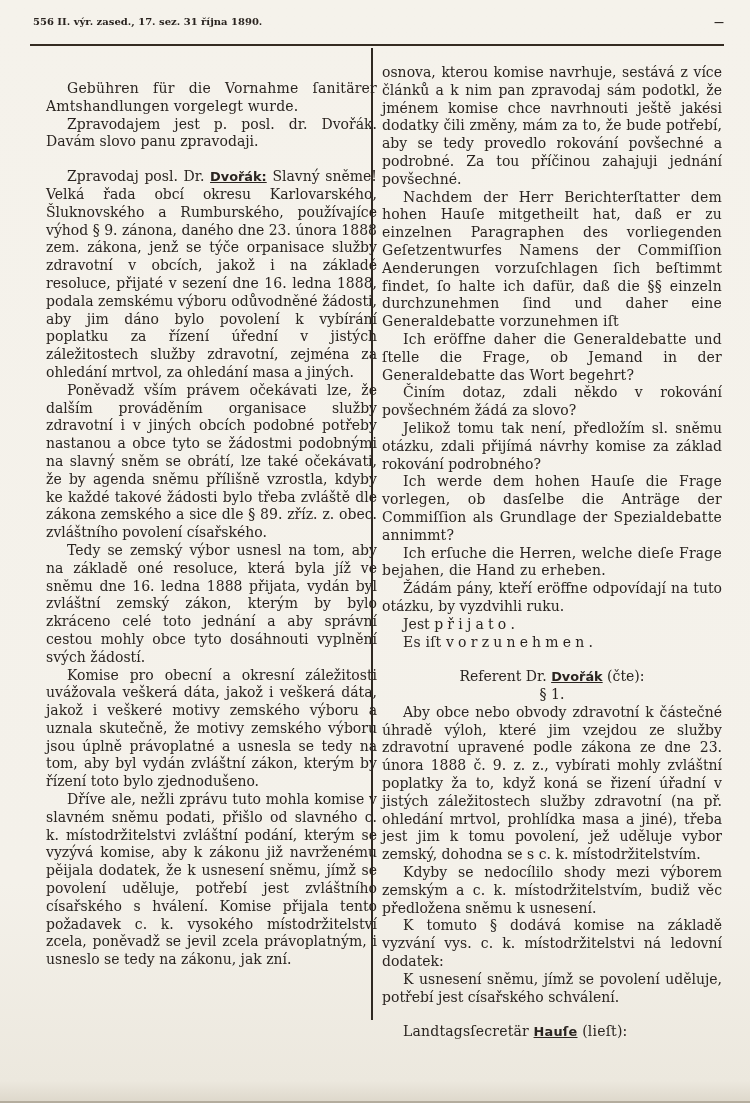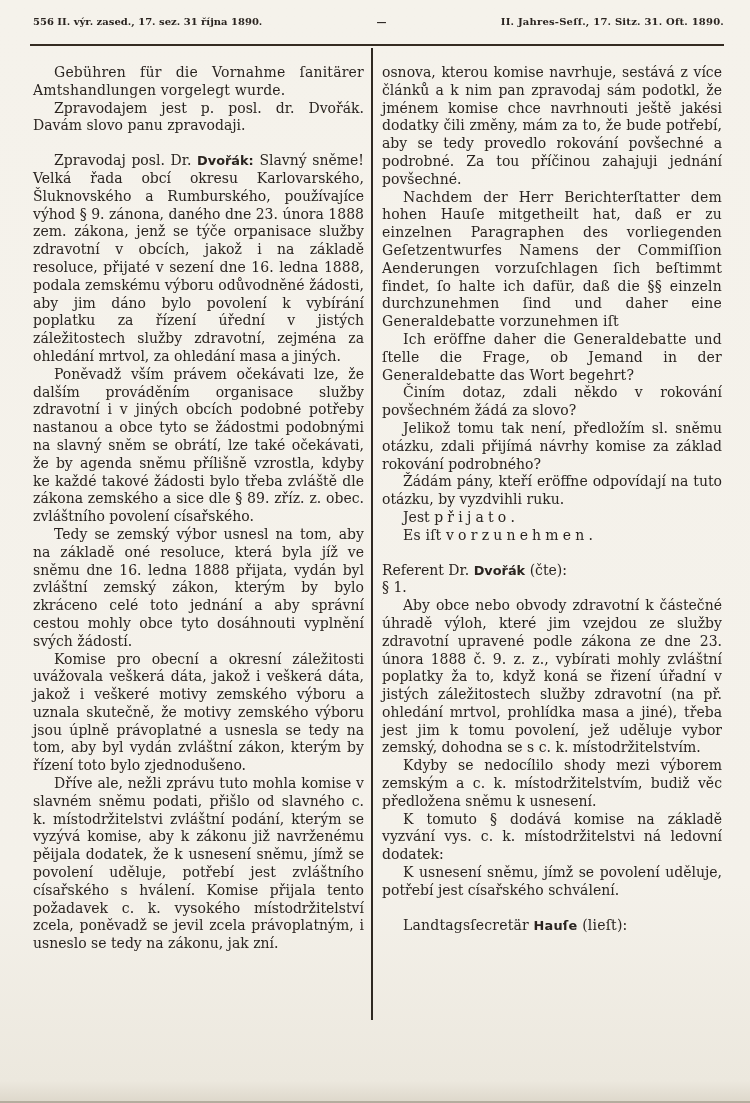--- a/index.html
+++ b/index.html
@@ -10,58 +10,59 @@
     font-family:"DejaVu Serif","Liberation Serif",serif;
   }
   .header {
     position:absolute; top:16px; left:33px; right:26px;
     display:flex; justify-content:space-between; align-items:center;
     font-size:10px; font-weight:bold; white-space:nowrap;
   }
   .header-rule { position:absolute; top:44px; left:30px; right:26px; height:2px; background:#352c22; }
   .divider { position:absolute; top:48px; left:371px; width:2px; height:972px; background:#2f2922; }
   .col { position:absolute; top:64px; font-size:14px; line-height:17.8px; }
-  .col-left  { left:33px;  width:331px; }
+  .col-left  { left:46px;  width:331px;margin-top:16px; }
   .col-right { left:382px; width:340px; }
   .para { margin:0; text-align:justify; }
   .para.indent { text-indent:1.5em; }
   .para.flush  { text-indent:0; }
-  .para.center { text-align:left; text-indent:0; }
+  .para.center { text-align:center; text-indent:0; }
   .para.gap { margin-top:17px; }
-  .b { font-family:"DejaVu Sans","Liberation Sans",sans-serif; font-weight:700; font-size:0.92em; }
+  .b { font-family:"DejaVu Sans","Liberation Sans",sans-serif; font-weight:700; font-size:0.92em;text-decoration:underline; }
   .sp { letter-spacing:0.3em; }
   .fraktur { letter-spacing:0.2px; }
   .bottom-edge { position:absolute; bottom:0; left:0; right:0; height:2px; background:#8a8172; opacity:.5; }
 </style>
 </head>
 <body>
 
 <div class="page">
   <div class="header">
     <span>556 II. výr. zased., 17. sez. 31 října 1890.</span>
     <span>—</span>
-    <span class="fraktur">II. Jahres-Seſſ., 17. Sitz. 31. Oft. 1890.</span>
   </div>
   <div class="header-rule"></div>
   <div class="divider"></div>
   <div class="col col-left" id="col-left">
       <p class="para fraktur indent"><span>Gebühren für die Vornahme ſanitärer Amtshandlungen vorgelegt wurde.</span></p>
       <p class="para antiqua indent"><span>Zpravodajem jest p. posl. dr. Dvořák. Davám slovo panu zpravodaji.</span></p>
       <p class="para antiqua indent gap"><span>Zpravodaj posl. Dr. </span><span class="b">Dvořák:</span><span> Slavný sněme! Velká řada obcí okresu Karlovarského, Šluknovského a Rumburského, používajíce výhod § 9. zánona, daného dne 23. února 1888 zem. zákona, jenž se týče orpanisace služby zdravotní v obcích, jakož i na základě resoluce, přijaté v sezení dne 16. ledna 1888, podala zemskému výboru odůvodněné žádosti, aby jim dáno bylo povolení k vybírání poplatku za řízení úřední v jistých záležitostech služby zdravotní, zejména za ohledání mrtvol, za ohledání masa a jiných.</span></p>
       <p class="para antiqua indent"><span>Poněvadž vším právem očekávati lze, že dalším prováděním organisace služby zdravotní i v jiných obcích podobné potřeby nastanou a obce tyto se žádostmi podobnými na slavný sněm se obrátí, lze také očekávati, že by agenda sněmu přílišně vzrostla, kdyby ke každé takové žádosti bylo třeba zvláště dle zákona zemského a sice dle § 89. zříz. z. obec. zvláštního povolení císařského.</span></p>
       <p class="para antiqua indent"><span>Tedy se zemský výbor usnesl na tom, aby na základě oné resoluce, která byla jíž ve sněmu dne 16. ledna 1888 přijata, vydán byl zvláštní zemský zákon, kterým by bylo zkráceno celé toto jednání a aby správní cestou mohly obce tyto dosáhnouti vyplnění svých žádostí.</span></p>
       <p class="para antiqua indent"><span>Komise pro obecní a okresní záležitosti uvážovala veškerá dáta, jakož i veškerá dáta, jakož i veškeré motivy zemského výboru a uznala skutečně, že motivy zemského výboru jsou úplně právoplatné a usnesla se tedy na tom, aby byl vydán zvláštní zákon, kterým by řízení toto bylo zjednodušeno.</span></p>
       <p class="para antiqua indent"><span>Dříve ale, nežli zprávu tuto mohla komise v slavném sněmu podati, přišlo od slavného c. k. místodržitelstvi zvláštní podání, kterým se vyzývá komise, aby k zákonu již navrženému pěijala dodatek, že k usnesení sněmu, jímž se povolení uděluje, potřebí jest zvláštního císařského s hválení. Komise přijala tento požadavek c. k. vysokého místodržitelství zcela, poněvadž se jevil zcela právoplatným, i usneslo se tedy na zákonu, jak zní.</span></p>
     </div>
   <div class="col col-right" id="col-right">
       <p class="para antiqua flush"><span>osnova, kterou komise navrhuje, sestává z více článků a k nim pan zpravodaj sám podotkl, že jménem komise chce navrhnouti ještě jakési dodatky čili změny, mám za to, že bude potřebí, aby se tedy provedlo rokování povšechné a podrobné. Za tou příčinou zahajuji jednání povšechné.</span></p>
       <p class="para fraktur indent"><span>Nachdem der Herr Berichterſtatter dem hohen Hauſe mitgetheilt hat, daß er zu einzelnen Paragraphen des vorliegenden Geſetzentwurfes Namens der Commiſſion Aenderungen vorzuſchlagen ſich beſtimmt findet, ſo halte ich dafür, daß die §§ einzeln durchzunehmen ſind und daher eine Generaldebatte vorzunehmen iſt</span></p>
       <p class="para fraktur indent"><span>Ich eröffne daher die Generaldebatte und ſtelle die Frage, ob Jemand in der Generaldebatte das Wort begehrt?</span></p>
       <p class="para antiqua indent"><span>Činím dotaz, zdali někdo v rokování povšechném žádá za slovo?</span></p>
       <p class="para antiqua indent"><span>Jelikož tomu tak není, předložím sl. sněmu otázku, zdali přijímá návrhy komise za základ rokování podrobného?</span></p>
+      <p class="para fraktur indent"><span>Ich werde dem hohen Hauſe die Frage vorlegen, ob dasſelbe die Anträge der Commiſſion als Grundlage der Spezialdebatte annimmt?</span></p>
+      <p class="para fraktur indent"><span>Ich erſuche die Herren, welche dieſe Frage bejahen, die Hand zu erheben.</span></p>
       <p class="para antiqua indent"><span>Žádám pány, kteří eröffne odpovídají na tuto otázku, by vyzdvihli ruku.</span></p>
       <p class="para antiqua indent"><span>Jest </span><span class="sp">přijato</span><span>.</span></p>
       <p class="para fraktur indent"><span>Es iſt </span><span class="sp">vorzunehmen</span><span>.</span></p>
       <p class="para antiqua center gap"><span>Referent Dr. </span><span class="b">Dvořák</span><span> (čte):</span></p>
       <p class="para antiqua center"><span>§ 1.</span></p>
       <p class="para antiqua indent"><span>Aby obce nebo obvody zdravotní k částečné úhradě výloh, které jim vzejdou ze služby zdravotní upravené podle zákona ze dne 23. února 1888 č. 9. z. z., vybírati mohly zvláštní poplatky ža to, když koná se řizení úřadní v jistých záležitostech služby zdravotní (na př. ohledání mrtvol, prohlídka masa a jiné), třeba jest jim k tomu povolení, jež uděluje vybor zemský, dohodna se s c. k. místodržitelstvím.</span></p>
       <p class="para antiqua indent"><span>Kdyby se nedocílilo shody mezi výborem zemským a c. k. místodržitelstvím, budiž věc předložena sněmu k usnesení.</span></p>
       <p class="para antiqua indent"><span>K tomuto § dodává komise na základě vyzvání vys. c. k. místodržitelstvi ná ledovní dodatek:</span></p>
       <p class="para antiqua indent"><span>K usnesení sněmu, jímž se povolení uděluje, potřebí jest císařského schválení.</span></p>
       <p class="para fraktur indent gap"><span>Landtagsſecretär </span><span class="b">Hauſe</span><span> (lieſt):</span></p>

